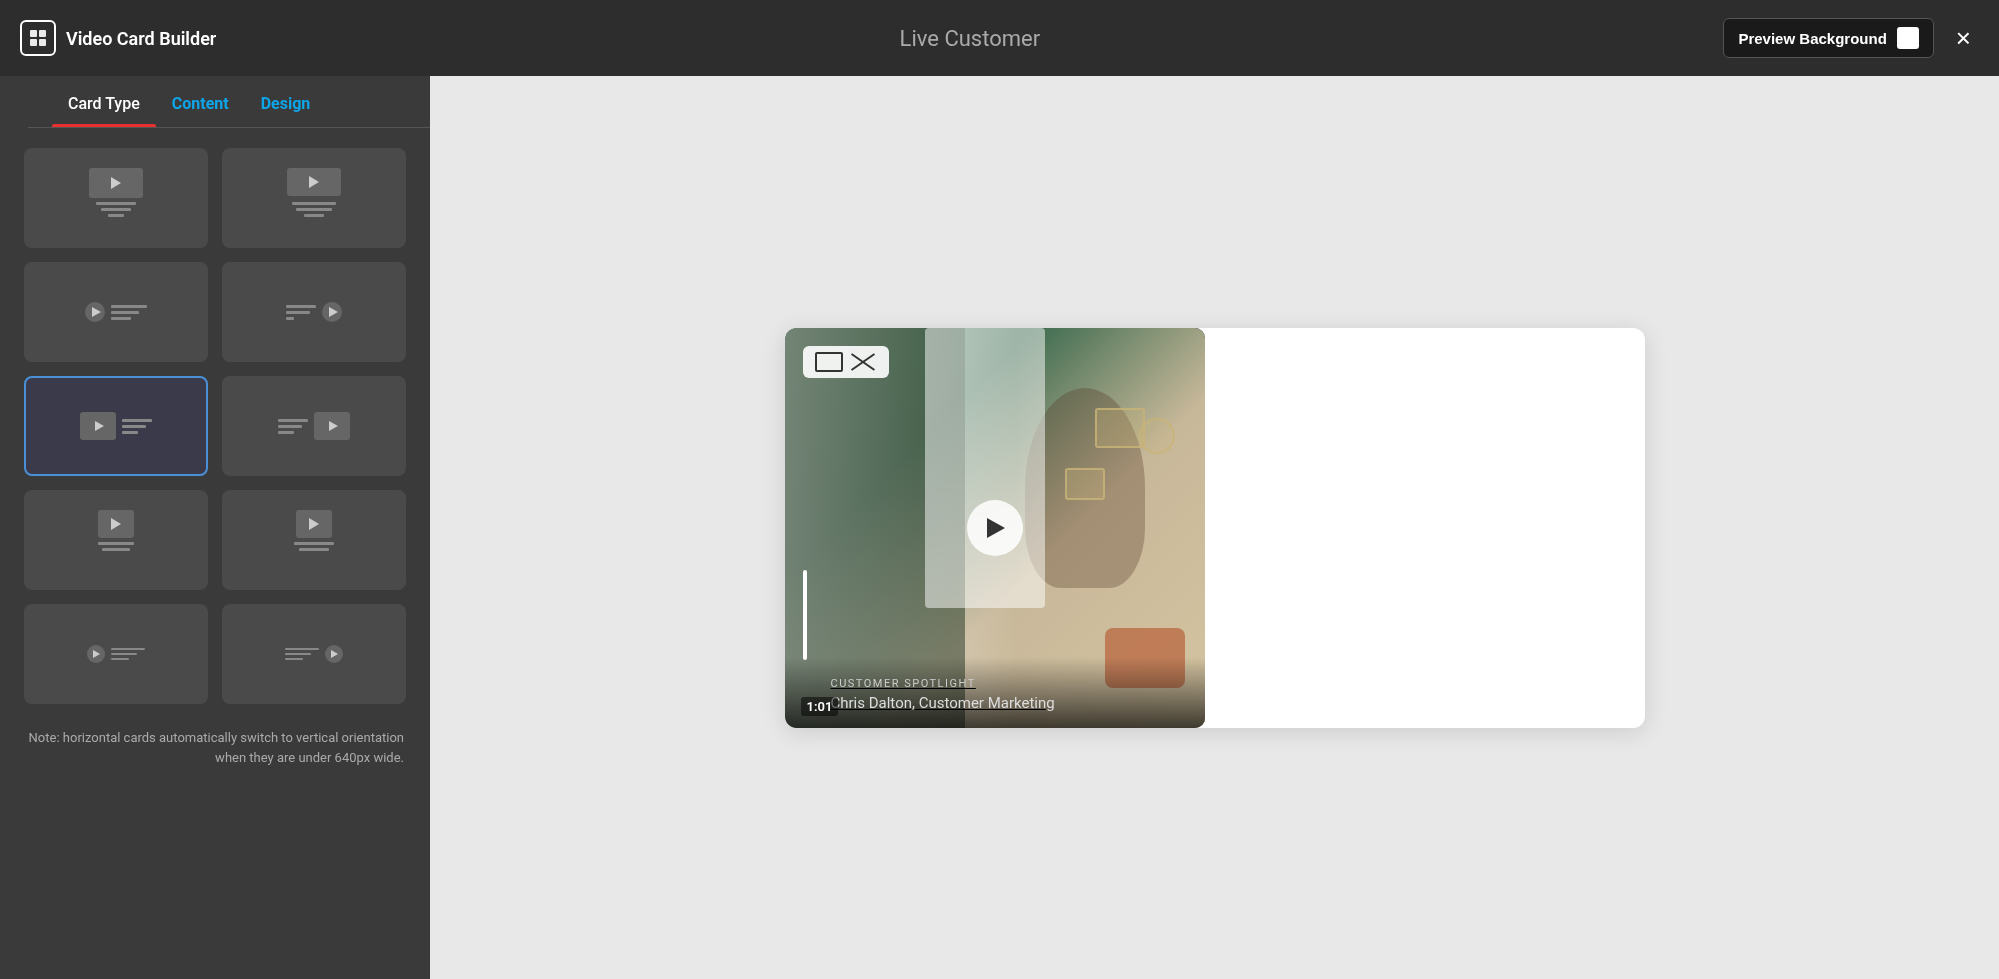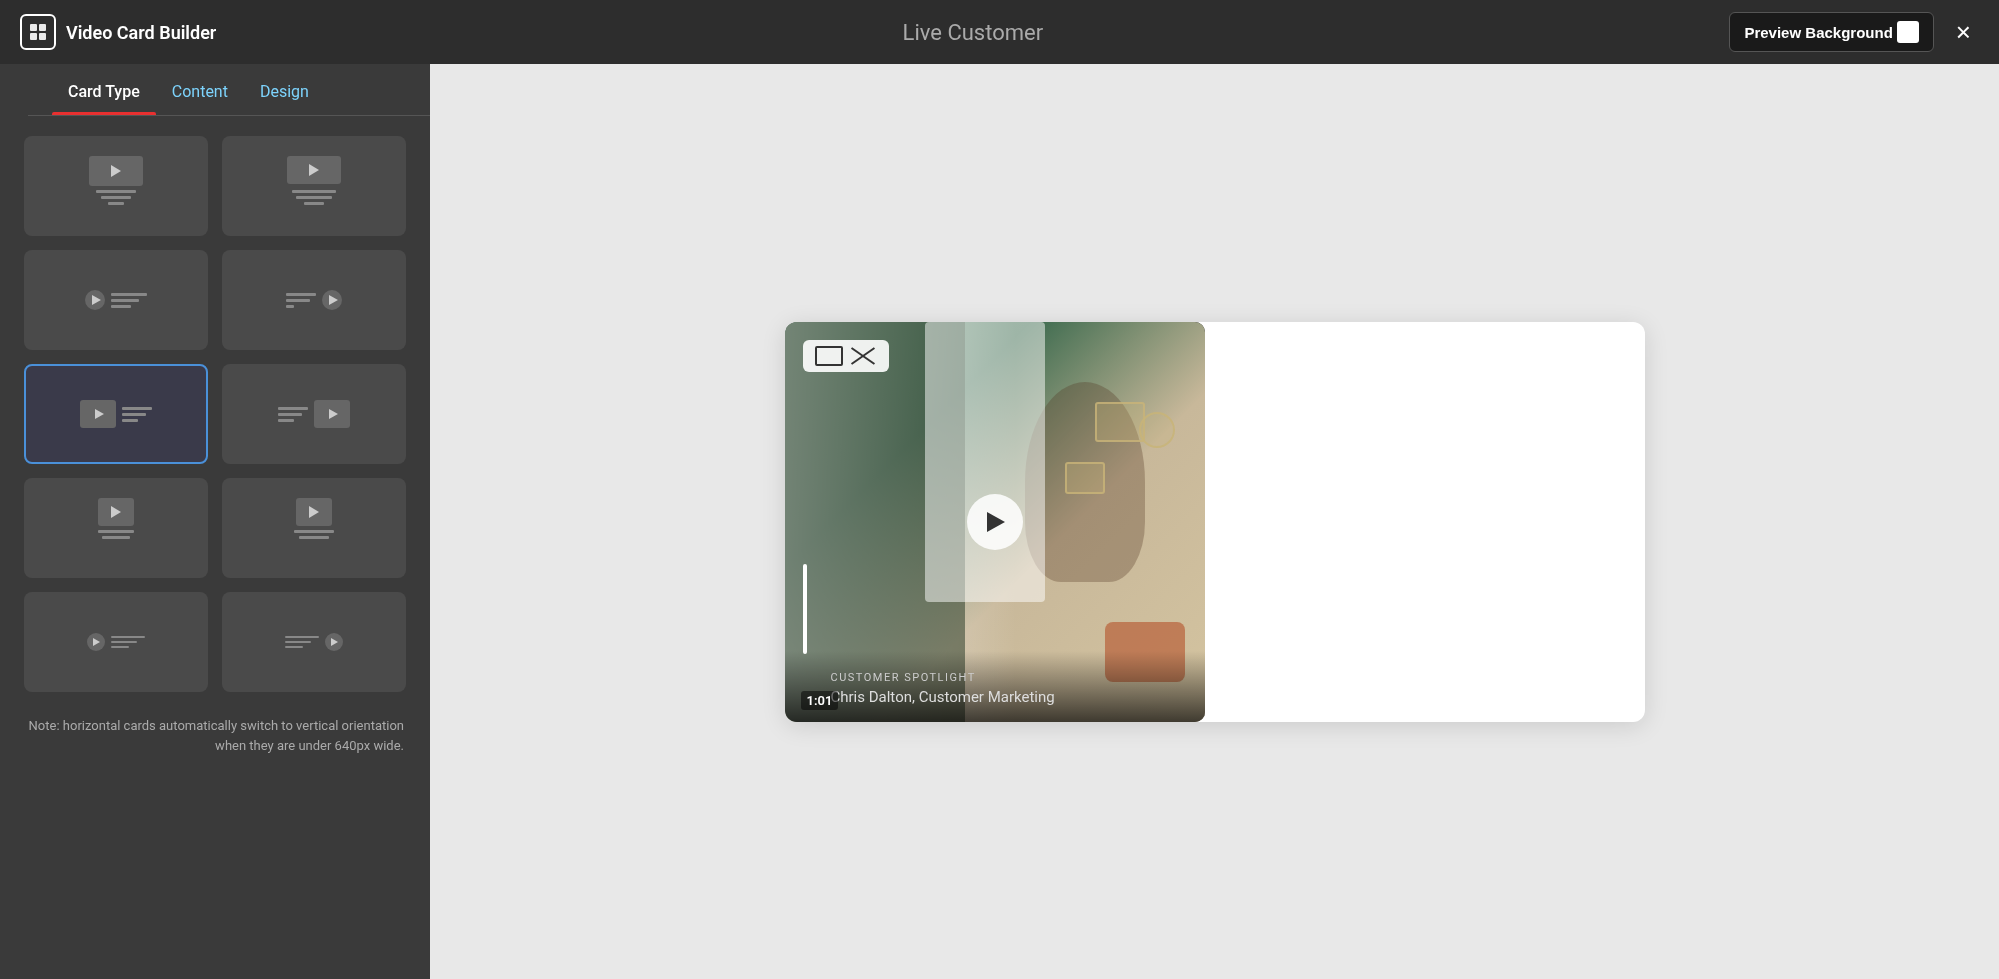--- a/index.html
+++ b/index.html
@@ -3,21 +3,21 @@
   <meta charset="utf-8">
   <style>
     * { box-sizing: border-box; margin: 0; padding: 0; }
     body { font-family: -apple-system, BlinkMacSystemFont, 'Segoe UI', Roboto, sans-serif; background: #f0f0f0; display: flex; flex-direction: column; height: 979px; width: 1999px; overflow: hidden; }
 
     
     .header {
       background: #2d2d2d;
       display: flex;
       align-items: center;
-      height: 64px;
+      height: 76px;
       padding: 0 20px;
       flex-shrink: 0;
     }
     .header-logo {
       display: flex;
       align-items: center;
       gap: 10px;
       color: #fff;
       font-size: 18px;
       font-weight: 600;
@@ -41,21 +41,21 @@
       font-weight: 400;
     }
     .header-right {
       display: flex;
       align-items: center;
       gap: 14px;
     }
     .preview-bg-btn {
       display: flex;
       align-items: center;
-      gap: 4px;
+      gap: 10px;
       background: #1a1a1a;
       border: 1px solid #555;
       border-radius: 6px;
       color: #fff;
       padding: 8px 14px;
       font-size: 15px;
       font-weight: 600;
       cursor: pointer;
     }
     .preview-bg-checkbox {
@@ -90,25 +90,25 @@
     }
 
     .sidebar-tabs {
       display: flex;
       border-bottom: 1px solid #555;
       padding: 0 24px;
       margin-left: 28px;
     }
     .sidebar-tab {
       padding: 18px 16px 14px;
-      color: #7dd3fc;
+      color: #0ea5e9;
       font-size: 16px;
       cursor: pointer;
       position: relative;
-      font-weight: 400;
+      font-weight: 700;
     }
     .sidebar-tab.active {
       color: #fff;
       font-weight: 500;
     }
     .sidebar-tab.active::after {
       content: '';
       position: absolute;
       bottom: 0;
       left: 0;
@@ -287,20 +287,21 @@
       margin-left: 3px;
     }
 
     .video-overlay-bottom {
       position: absolute;
       bottom: 0;
       left: 0;
       right: 0;
       background: linear-gradient(to top, rgba(0,0,0,0.7) 0%, transparent 100%);
       padding: 20px 20px 16px;
+      text-decoration: underline;
     }
     .video-label {
       color: #ccc;
       font-size: 11px;
       letter-spacing: 1.5px;
       text-transform: uppercase;
       margin-bottom: 4px;
     }
     .video-title {
       color: #fff;

